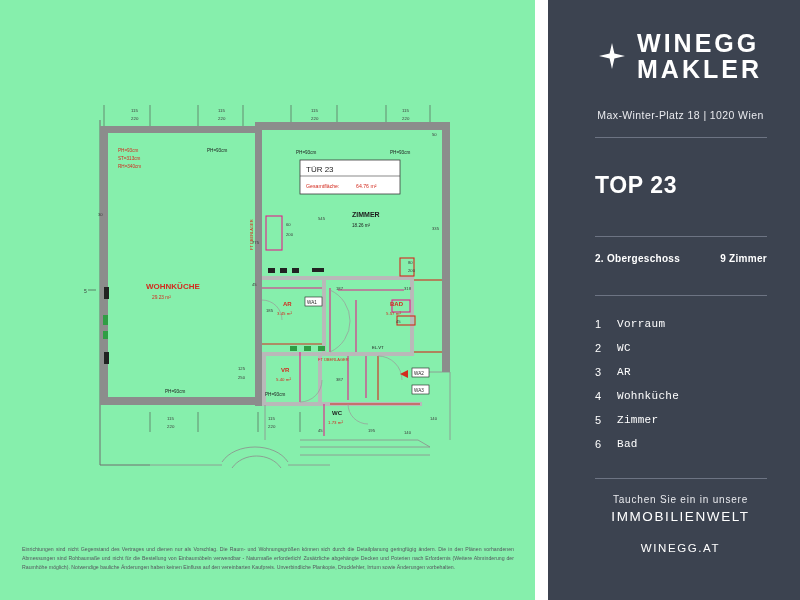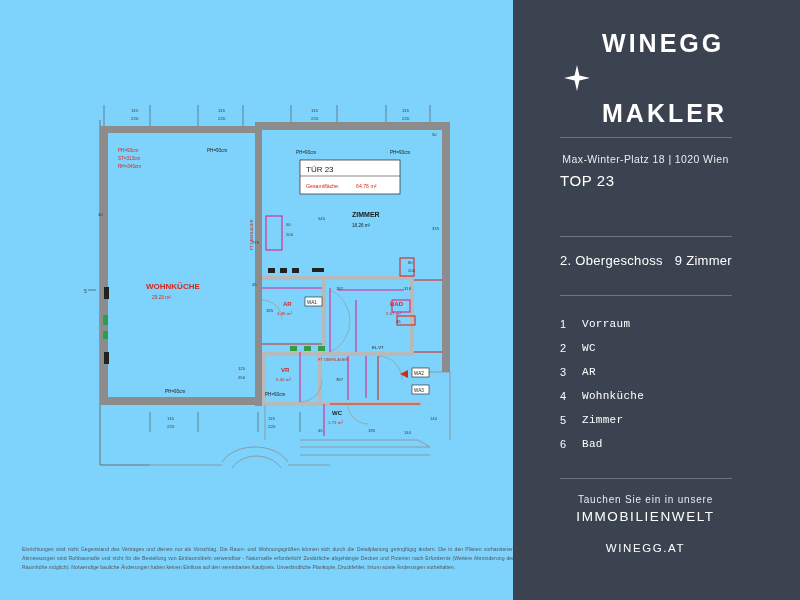--- a/index.html
+++ b/index.html
@@ -17,21 +17,21 @@
     position: relative;
     width: 800px;
     height: 600px;
   }
 
   
   .sidebar {
     position: absolute;
     top: 0;
     right: 0;
-    width: 287px;
+    width: 252px;
     height: 600px;
     background: #3c4350;
     color: #ffffff;
     box-sizing: border-box;
   }
   .brand-block {
     position: absolute;
     top: 30px;
     left: 0;
     width: 265px;
@@ -56,21 +56,20 @@
   }
   .brand-name .l1 {
     font-size: 25px;
     letter-spacing: 3px;
     font-weight: 700;
   }
   .brand-name .l2 {
     font-size: 25px;
     letter-spacing: 3px;
     font-weight: 700;
-    margin-top: 44px;
   }
   .brand-address {
     margin-top: 26px;
     font-size: 10.5px;
     letter-spacing: 0.4px;
     color: #e9eaee;
   }
   .rule {
     position: absolute;
     left: 47px;
@@ -80,33 +79,33 @@
   }
   .rule-top { top: 137px; }
   .rule-mid { top: 236px; }
   .rule-bot { top: 295px; }
   .rule-low { top: 478px; }
 
   .top-title {
     position: absolute;
     top: 172px;
     left: 47px;
-    font-size: 15px;
-    font-weight: 400;
+    font-size: 23px;
+    font-weight: 700;
     letter-spacing: 0.6px;
   }
   .meta-row {
     position: absolute;
     top: 253px;
     left: 47px;
     width: 172px;
     display: flex;
     justify-content: space-between;
-    font-size: 13px;
-    font-weight: 400;
+    font-size: 10px;
+    font-weight: 700;
     letter-spacing: 0.3px;
   }
   .room-list {
     position: absolute;
     top: 312px;
     left: 47px;
     width: 180px;
     margin: 0;
     padding: 0;
     list-style: none;
@@ -149,21 +148,21 @@
     color: #ffffff;
   }
 
   
   .plan {
     position: absolute;
     top: 0;
     left: 0;
     width: 535px;
     height: 600px;
-    background: #7dd3fc;
+    background: #86efac;
   }
   .plan svg { display: block; }
 
   .disclaimer {
     position: absolute;
     left: 22px;
     top: 545px;
     width: 492px;
     font-size: 5.2px;
     line-height: 1.75;

